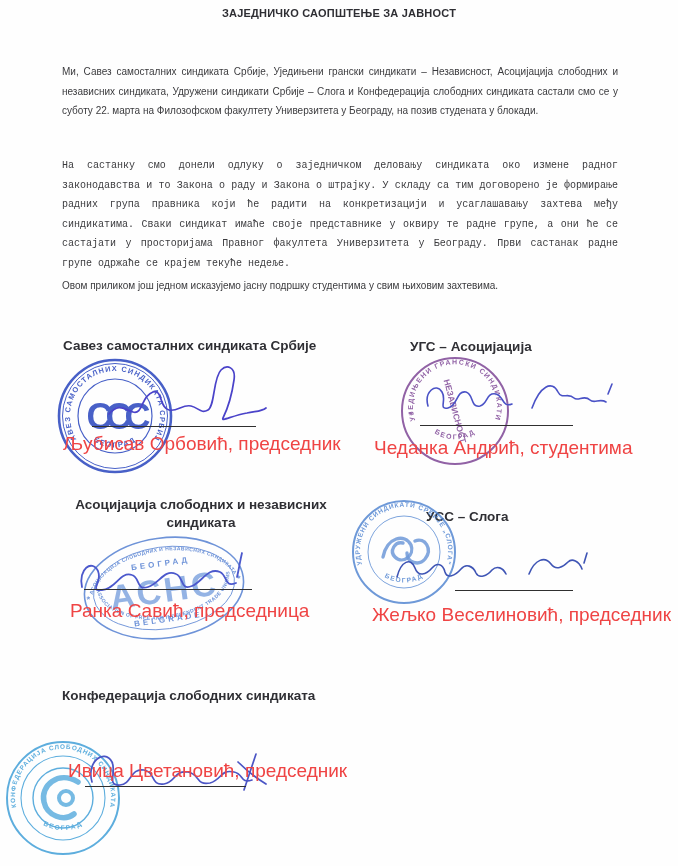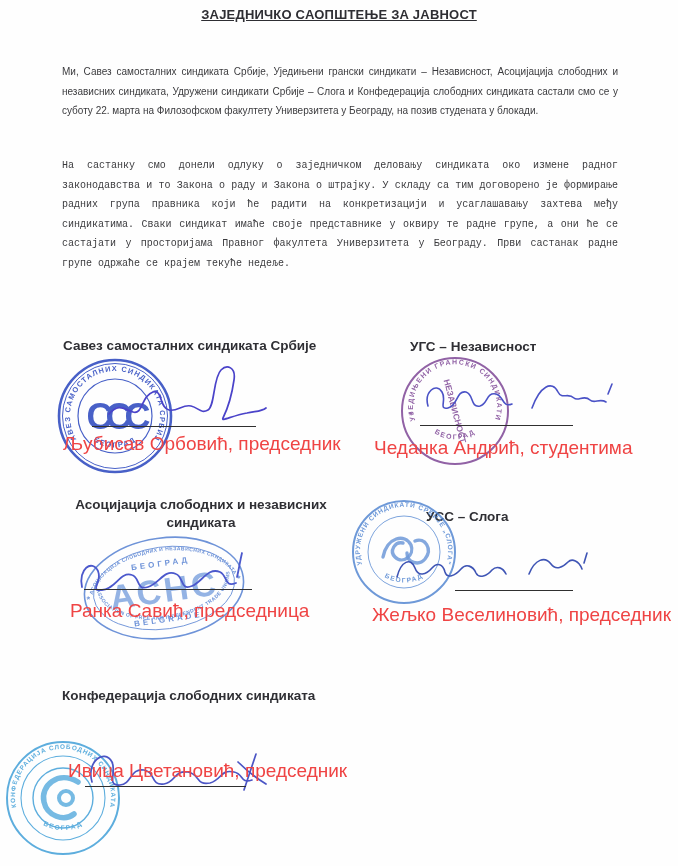--- a/index.html
+++ b/index.html
@@ -6,23 +6,22 @@
   .page{
     position:relative;
     width:678px;height:866px;
     background:#fefefe;
     font-family:"Liberation Sans", sans-serif;
     color:#3d3d40;
     overflow:hidden;
   }
   .doc-title{
     position:absolute;top:7px;left:0;width:678px;
-    text-align:center;font-weight:bold;font-size:13px;color:#2e2e33;
+    text-align:center;font-weight:bold;font-size:11px;color:#2e2e33;
     letter-spacing:.2px;
-    text-decoration:underline;
   }
   .para{
     position:absolute;left:62px;width:556px;
     font-size:10px;line-height:19.6px;color:#3b3b3e;
     text-align:justify;
   }
   #p1{top:52px;}
   #p2{top:146px;font-family:Liberation Mono, monospace;}
   #p3{top:266px;text-align:left;}
   .org-name{
@@ -46,20 +45,21 @@
 </style>
 </head>
 <body>
 
 <div class="page">
 
   <div class="doc-title">ЗАЈЕДНИЧКО САОПШТЕЊЕ ЗА ЈАВНОСТ</div>
 
   <p class="para" id="p1">Ми, Савез самосталних синдиката Србије, Уједињени грански синдикати – Независност, Асоцијација слободних и независних синдиката, Удружени синдикати Србије – Слога и Конфедерација слободних синдиката састали смо се у суботу 22. марта на Филозофском факултету Универзитета у Београду, на позив студената у блокади.</p>
   <p class="para" id="p2">На састанку смо донели одлуку о заједничком деловању синдиката око измене радног законодавства и то Закона о раду и Закона о штрајку. У складу са тим договорено је формирање радних група правника који ће радити на конкретизацији и усаглашавању захтева међу синдикатима. Сваки синдикат имаће своје представнике у оквиру те радне групе, а они ће се састајати у просторијама Правног факултета Универзитета у Београду. Први састанак радне групе одржаће се крајем текуће недеље.</p>
+  <p class="para" id="p3">Овом приликом још једном исказујемо јасну подршку студентима у свим њиховим захтевима.</p>
 
   <div class="org-name" style="left:63px;top:337px;">Савез самосталних синдиката Србије</div>
 
   <div class="stamp c-sss" style="left:49px;top:356px;opacity:.88;">
     <svg width="133" height="121" viewBox="0 0 133 121">
       <defs>
         <path id="s0top" d="M 27,82.5 A 45,45 0 1 1 105,82.5" fill="none"></path>
         <path id="s0bot" d="M 33,74 A 40,40 0 0 0 99,74" fill="none"></path>
       </defs>
       <circle cx="66" cy="60" r="56" fill="none" stroke="#2f4bc0" stroke-width="2.6"></circle>
@@ -76,21 +76,21 @@
   </div>
 
   <div class="signature" style="left:105px;top:358px;">
     <svg width="165" height="78" viewBox="0 0 165 78">
       <path d="M4,56 C14,44 20,52 28,54 C38,57 36,38 48,34 C58,31 54,50 64,52 C72,54 78,46 86,48 C94,50 96,56 103,52 C110,48 108,20 116,12 C122,6 131,9 129,22 C127,36 122,52 118,60 C116,64 126,58 142,55 C150,53 156,54 161,50" fill="none" stroke="#4a43c9" stroke-width="1.7" stroke-linecap="round"></path>
     </svg>
   </div>
   <div class="sig-line" style="left:92px;top:426px;width:164px;"></div>
   <div class="signer-name" style="left:63px;top:433px;">Љубисав Орбовић, председник</div>
 
-  <div class="org-name" style="left:410px;top:338px;">УГС – Независност</div>
+  <div class="org-name" style="left:410px;top:338px;">УГС – Асоцијација</div>
 
   <div class="stamp c-ugs" style="left:397px;top:356px;opacity:.85;">
     <svg width="116" height="112" viewBox="0 0 116 112">
       <defs>
         <path id="s1top" d="M 24,75 A 42,42 0 1 1 92,75" fill="none"></path>
         <path id="s1bot" d="M 28,68 A 37,37 0 0 0 88,68" fill="none"></path>
       </defs>
       <circle cx="58" cy="55" r="53" fill="none" stroke="#7e4796" stroke-width="2"></circle>
       <text font-size="7" font-weight="bold" fill="#7e4796" letter-spacing="1.3">
         <textPath href="#s1top" startOffset="50%" text-anchor="middle">УЈЕДИЊЕНИ ГРАНСКИ СИНДИКАТИ</textPath>

